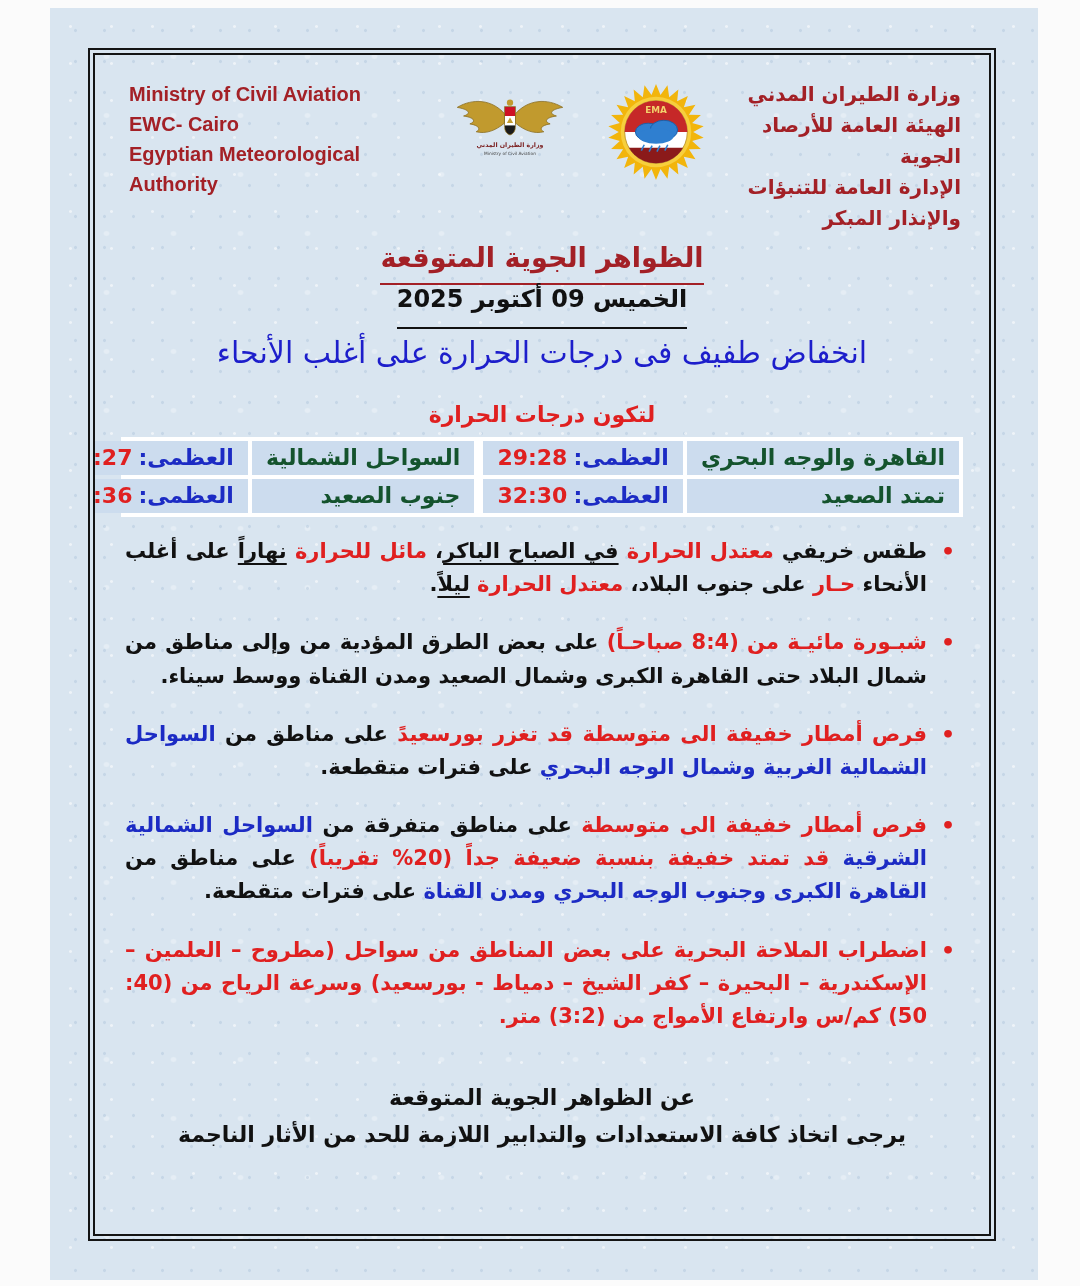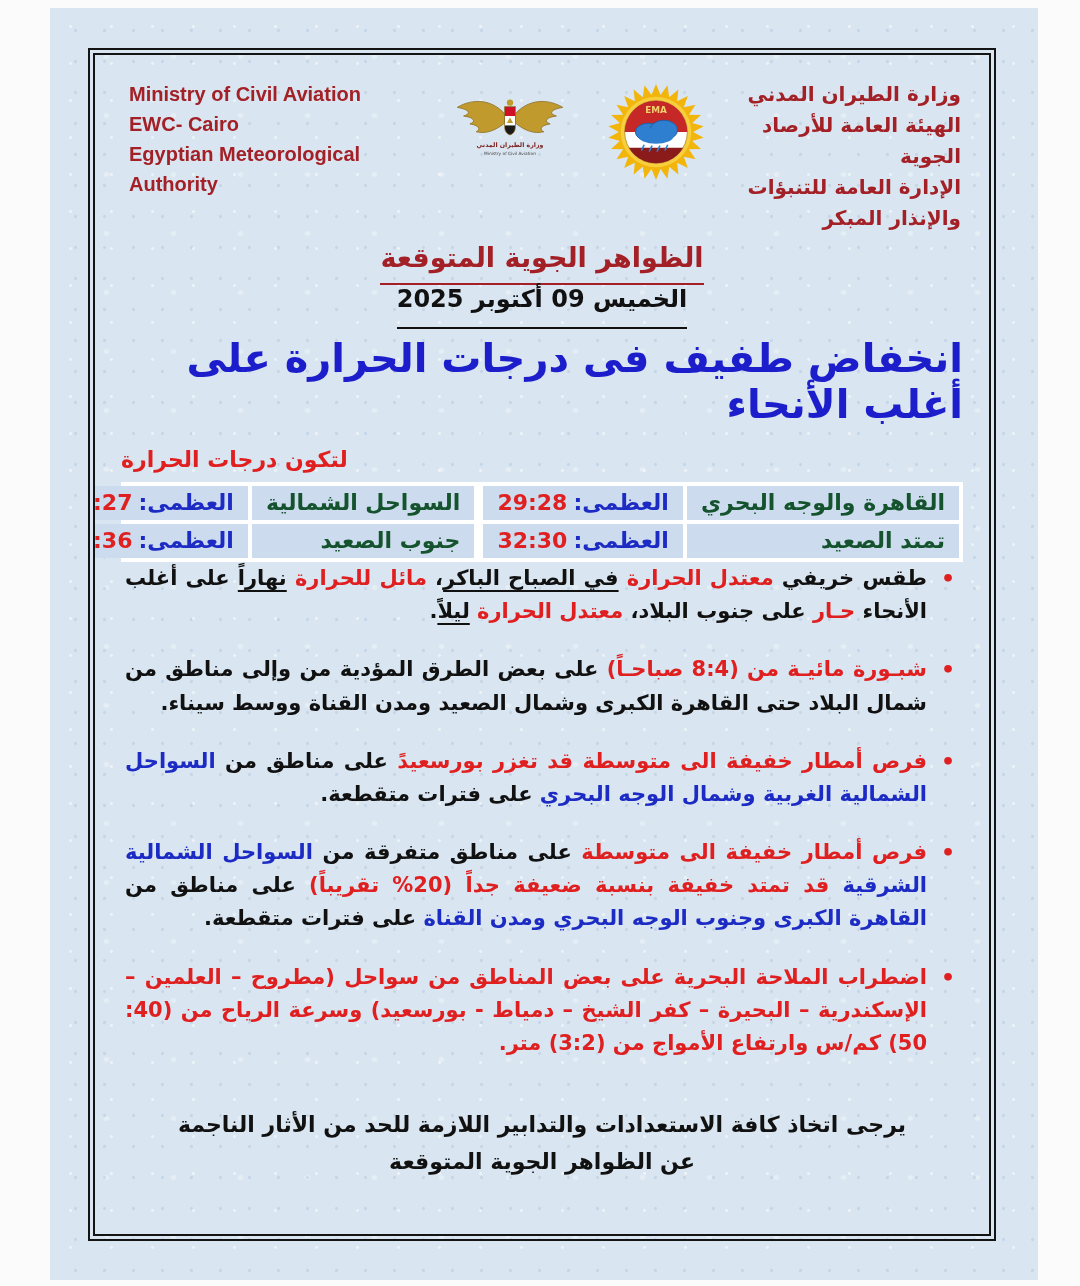--- a/index.html
+++ b/index.html
@@ -28,37 +28,37 @@
 
   .ministry-logo{width:118px;height:84px;}
   .ema-logo{width:98px;height:98px;margin-top:-4px;}
 
   
   .title{ text-align:center;margin-top:8px;}
   .title span{color:var(--dark_red,#a32026);font-weight:bold;font-size:27px;
     border-bottom:2px solid var(--dark_red,#a32026);padding-bottom:10px;}
   .date{text-align:center;margin-top:12px;}
   .date span{color:#111;font-weight:bold;font-size:24px;border-bottom:2px solid #111;padding-bottom:14px;}
-  .headline{text-align:right;margin-top:22px;color:var(--headline_blue,#1d1ecb);
-    font-weight:bold;font-size:40px;direction:rtl;}
-  .subheadline{text-align:left;margin-top:20px;color:var(--red,#e02020);
+  .headline{text-align:center;margin-top:22px;color:var(--headline_blue,#1d1ecb);
+    font-weight:normal;font-size:30px;direction:rtl;}
+  .subheadline{text-align:center;margin-top:32px;color:var(--red,#e02020);
     font-weight:bold;font-size:22px;direction:rtl;}
 
   
   .temp-table{direction:rtl;margin-top:10px;background:#fff;padding:4px;display:flex;gap:9px;}
   .temp-half{flex:1;display:grid;grid-template-columns:1.15fr 1fr;gap:4px;}
   .t-cell{background:var(--cell_blue,#ccdcee);height:34px;line-height:34px;
     font-weight:bold;font-size:22px;padding:0 14px;white-space:nowrap;}
   .t-region{color:#14532d;}
   .t-temp{color:var(--blue,#1c2bc4);}
   .t-label{color:var(--blue,#1c2bc4);}
   .t-val{color:var(--red,#e02020);margin-right:6px;}
 
   
-  .bullets{direction:rtl;margin-top:0;display:flex;flex-direction:column;gap:25px;}
+  .bullets{direction:rtl;margin-top:18px;display:flex;flex-direction:column;gap:25px;}
   .bullet{position:relative;padding-right:36px;padding-left:4px;text-align:justify;
     font-weight:bold;font-size:21px;line-height:1.58;color:#111;}
   .bullet::before{content:"•";color:var(--red,#e02020);position:absolute;right:8px;top:0;font-size:22px;}
   .seg-black{color:#111;}
   .seg-red{color:var(--red,#e02020);}
   .seg-blue{color:var(--blue,#1c2bc4);}
   .u{text-decoration:underline;text-decoration-thickness:2px;text-underline-offset:5px;}
 
   
   .footer{margin-top:46px;text-align:center;direction:rtl;}
@@ -156,20 +156,20 @@
 
       <div class="bullets" id="bullet-list">
           <div class="bullet"><span class="seg-black">طقس خريفي </span><span class="seg-red">معتدل الحرارة </span><span class="seg-black u">في الصباح الباكر</span><span class="seg-black">، </span><span class="seg-red">مائل للحرارة </span><span class="seg-black u">نهاراً</span><span class="seg-black"> على أغلب الأنحاء </span><span class="seg-red">حـار </span><span class="seg-black">على جنوب البلاد، </span><span class="seg-red">معتدل الحرارة </span><span class="seg-black u">ليلاً</span><span class="seg-black">.</span></div>
           <div class="bullet"><span class="seg-red">شبـورة مائيـة من (8:4 صباحـاً) </span><span class="seg-black">على بعض الطرق المؤدية من وإلى مناطق من شمال البلاد حتى القاهرة الكبرى وشمال الصعيد ومدن القناة ووسط سيناء.</span></div>
           <div class="bullet"><span class="seg-red">فرص أمطار خفيفة الى متوسطة قد تغزر بورسعيدً </span><span class="seg-black">على مناطق من </span><span class="seg-blue">السواحل الشمالية الغربية وشمال الوجه البحري </span><span class="seg-black">على فترات متقطعة.</span></div>
           <div class="bullet"><span class="seg-red">فرص أمطار خفيفة الى متوسطة </span><span class="seg-black">على مناطق متفرقة من </span><span class="seg-blue">السواحل الشمالية الشرقية </span><span class="seg-red">قد تمتد خفيفة بنسبة ضعيفة جداً (20% تقريباً) </span><span class="seg-black">على مناطق من </span><span class="seg-blue">القاهرة الكبرى وجنوب الوجه البحري ومدن القناة </span><span class="seg-black">على فترات متقطعة.</span></div>
           <div class="bullet"><span class="seg-red">اضطراب الملاحة البحرية على بعض المناطق من سواحل (مطروح – العلمين – الإسكندرية – البحيرة – كفر الشيخ – دمياط - بورسعيد) وسرعة الرياح من (40: 50) كم/س وارتفاع الأمواج من (3:2) متر.</span></div>
         </div>
 
       <div class="footer">
+        <div class="footer-line">عن الظواهر الجوية المتوقعة</div>
         <div class="footer-line">يرجى اتخاذ كافة الاستعدادات والتدابير اللازمة للحد من الأثار الناجمة</div>
-        <div class="footer-line">عن الظواهر الجوية المتوقعة</div>
 
       </div>
 
     </div>
   </div>
 </div>
 
 </body></html>

